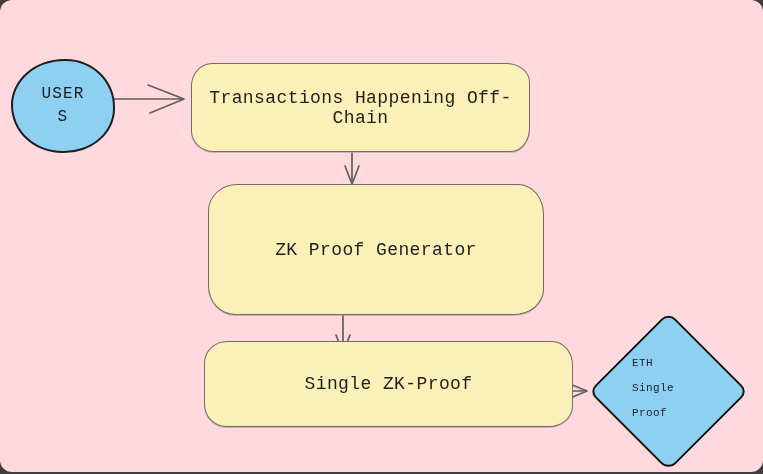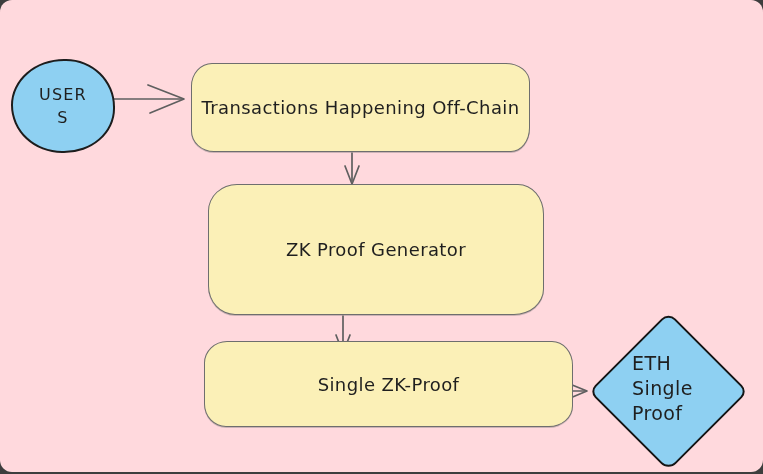--- a/index.html
+++ b/index.html
@@ -17,20 +17,21 @@
     background: #3d3d3d;
   }
 
   .canvas {
     position: absolute;
     left: 0; top: 0;
     width: 763px; height: 472px;
     background: #ffd9dd;
     border-radius: 12px;
     overflow: hidden;
+    font-family: Liberation Mono, monospace;
   }
 
   .node {
     position: absolute;
     display: flex;
     align-items: center;
     justify-content: center;
     color: #1f1f1f;
     text-align: center;
     letter-spacing: 0.4px;
@@ -80,21 +81,21 @@
     background: #8ed0f2;
     border: 2.4px solid #151515;
     border-radius: 10px 9px 11px 9px;
     transform: rotate(45deg);
   }
   .diamond-label {
     position: absolute;
     left: 632px; top: 351px;
     width: 86px;
     color: #1f1f1f;
-    font-size: 19px;
+    font-size: 11px;
     line-height: 25px;
     text-align: left;
     letter-spacing: 0.4px;
   }
 
   .arrows {
     position: absolute;
     left: 0; top: 0;
     width: 763px; height: 472px;
   }

